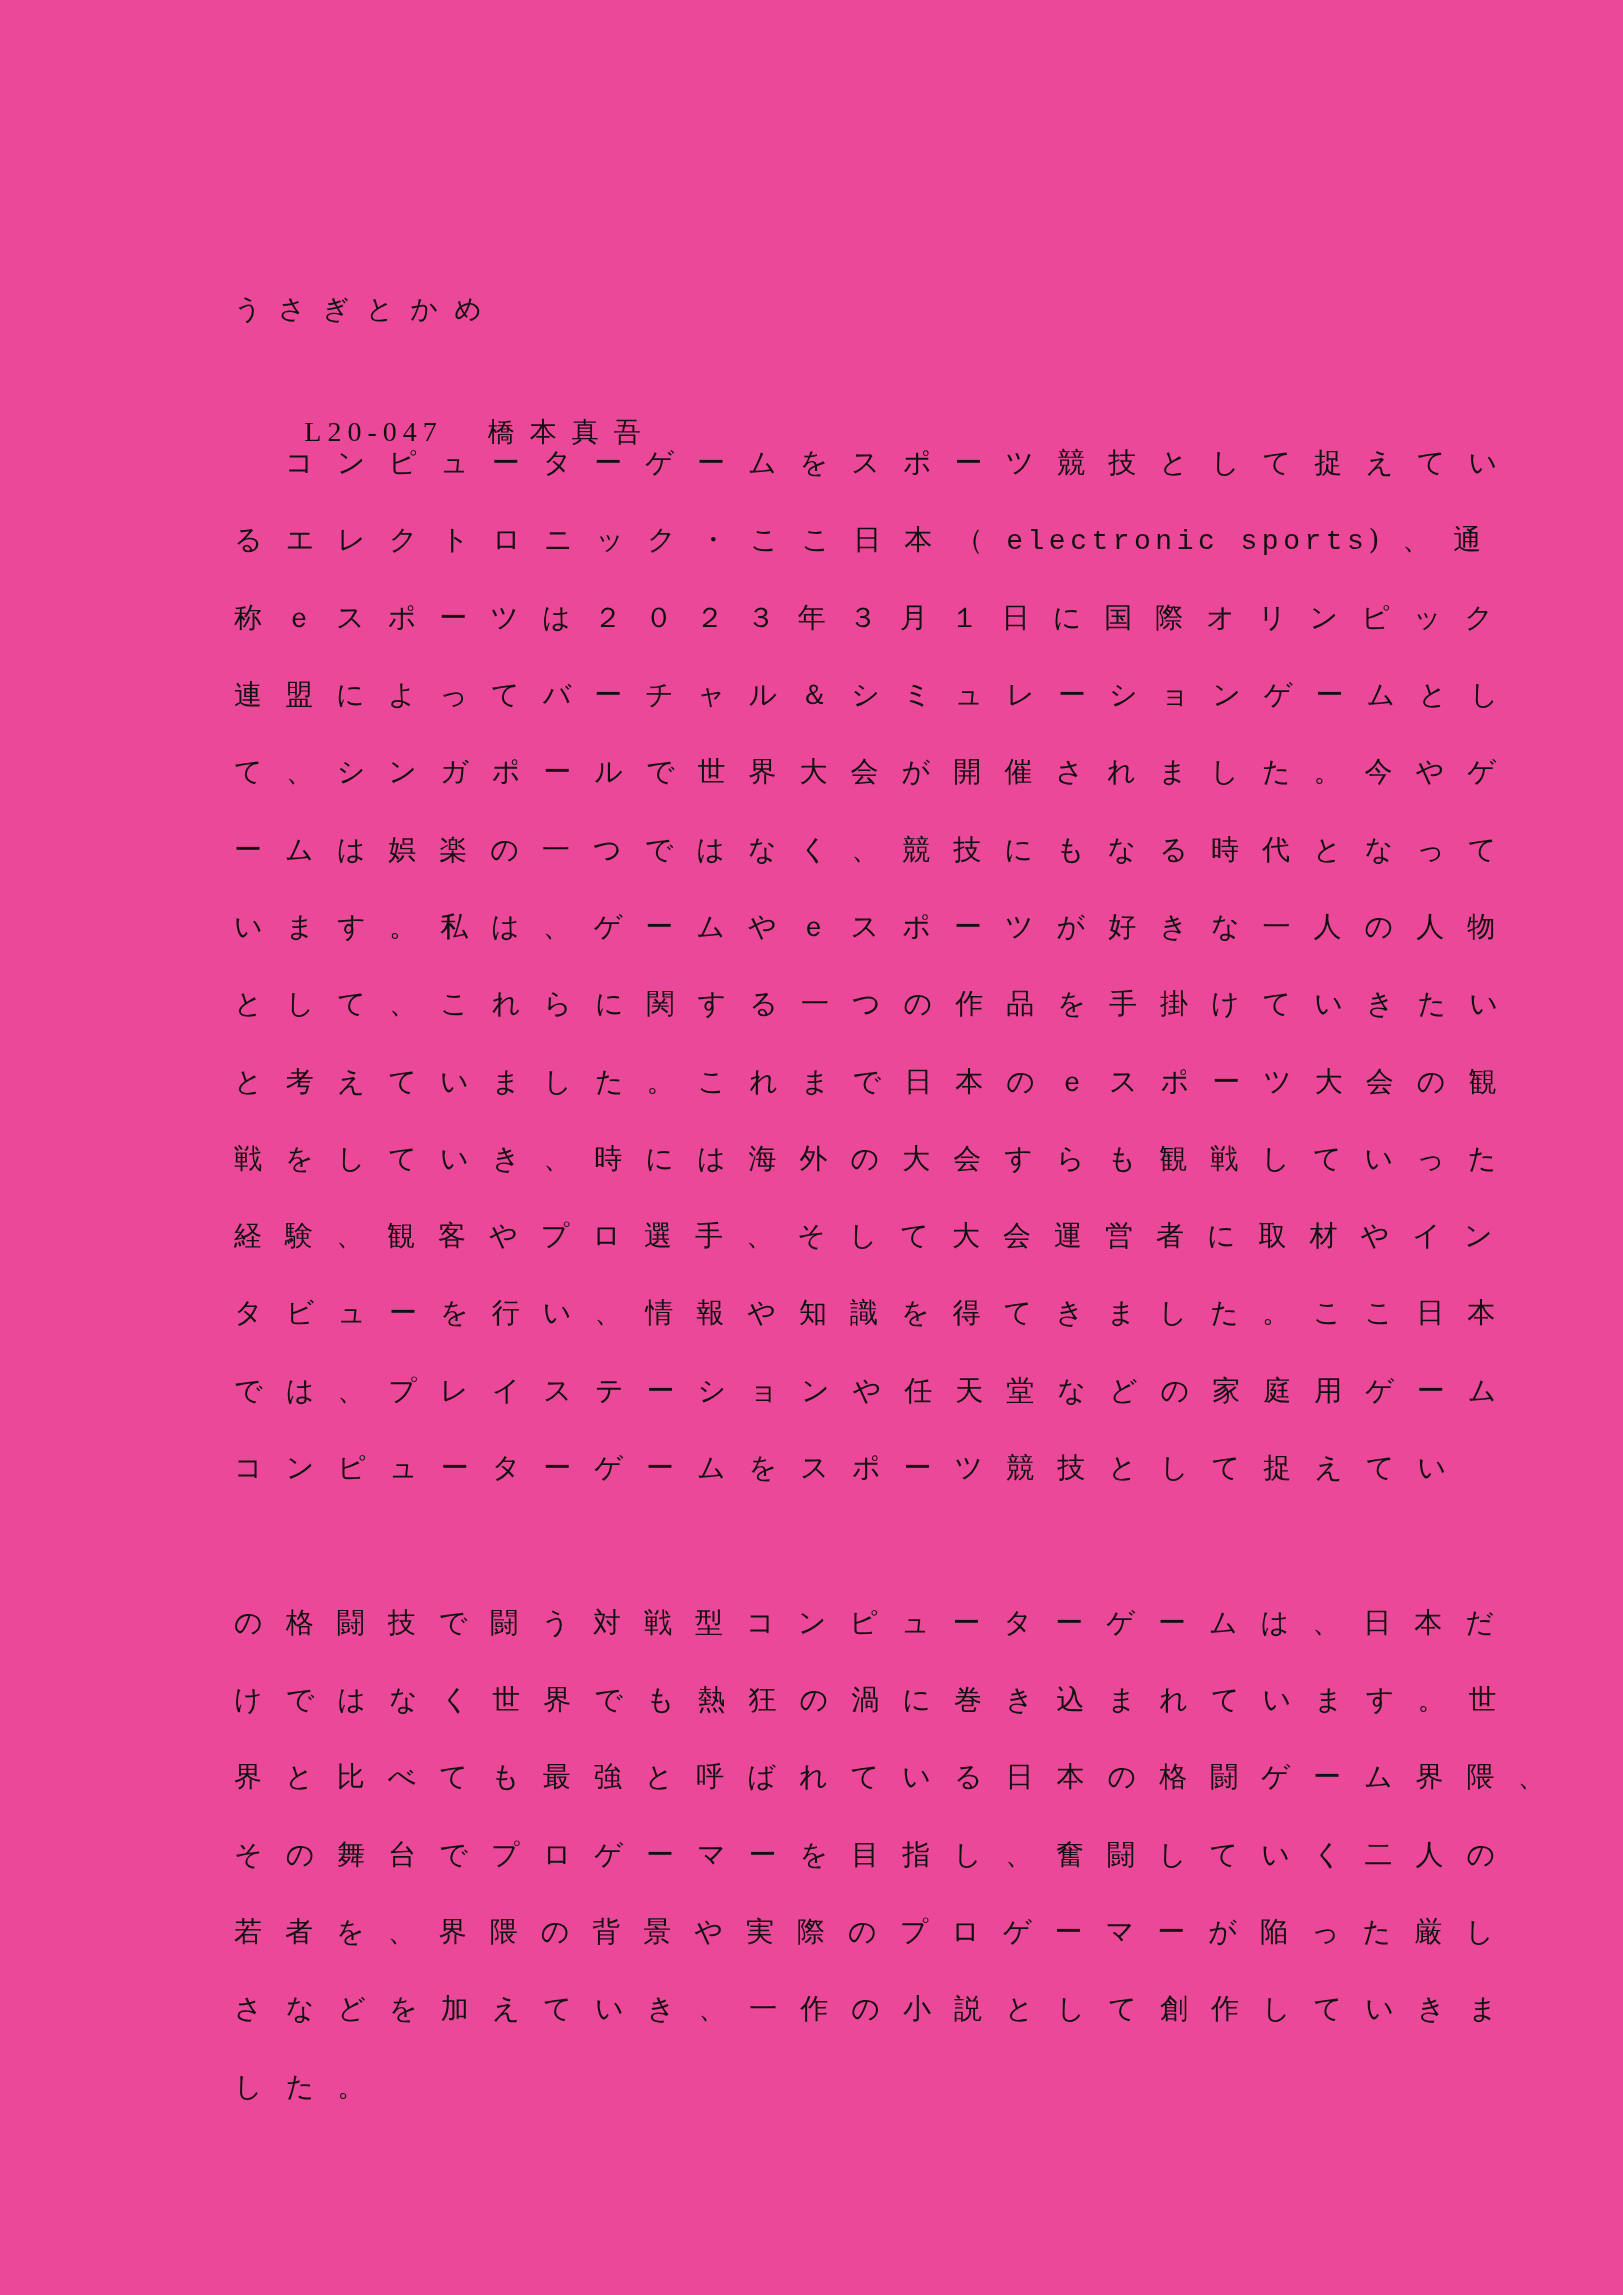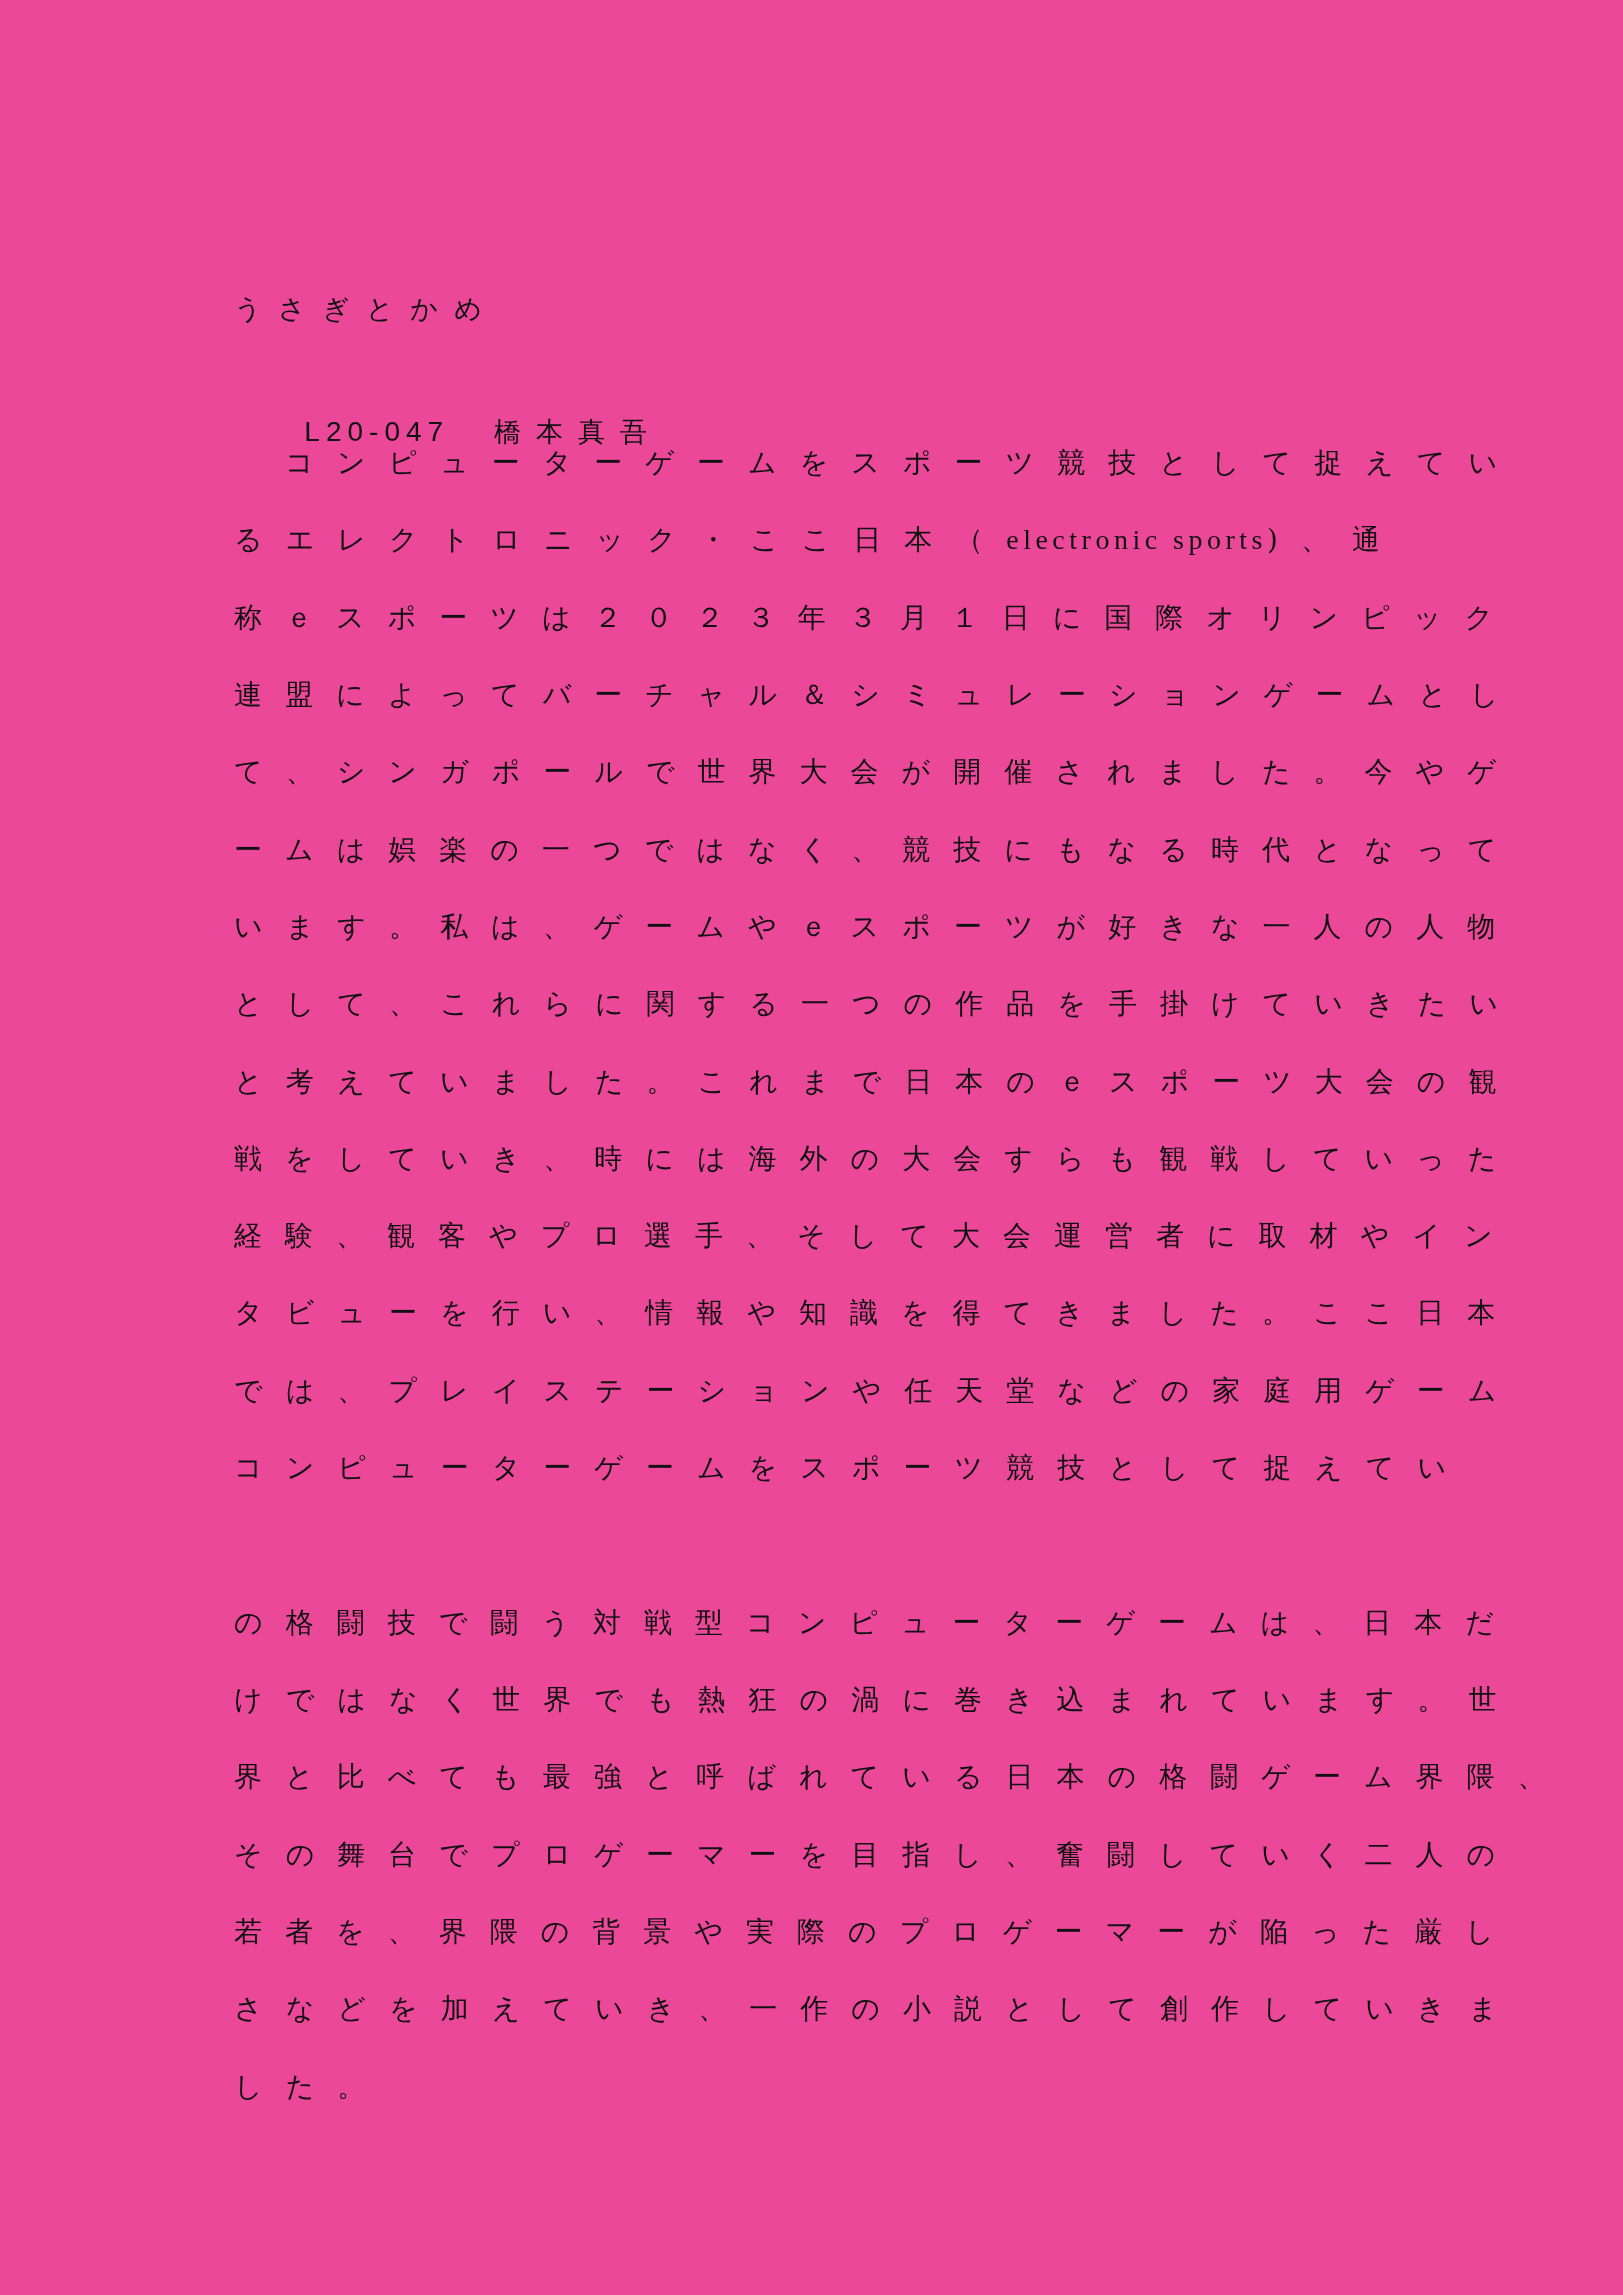--- a/index.html
+++ b/index.html
@@ -38,35 +38,35 @@
     letter-spacing: 16.4px;
     font-size: 27px;
   }
   .author {
     top: 364px;
     font-size: 27px;
     letter-spacing: 9px;
   }
   .author .id {
     letter-spacing: 6px;
-    font-family: Liberation Sans, sans-serif;
+    font-family: Liberation Serif, serif;
     font-size: 28px;
   }
   .author .gap {
     display: inline-block;
     width: 45px;
   }
   .author .name {
     letter-spacing: 15px;
   }
   .body-line {
     font-size: 28px;
   }
   .latin {
-    font-family: Liberation Serif, serif;
+    font-family: Liberation Mono, monospace;
     letter-spacing: 4.5px;
     margin-top: 36px;
   }
 </style>
 </head>
 <body>
 
 <div class="page">
 
   <div class="line title">うさぎとかめ</div>

